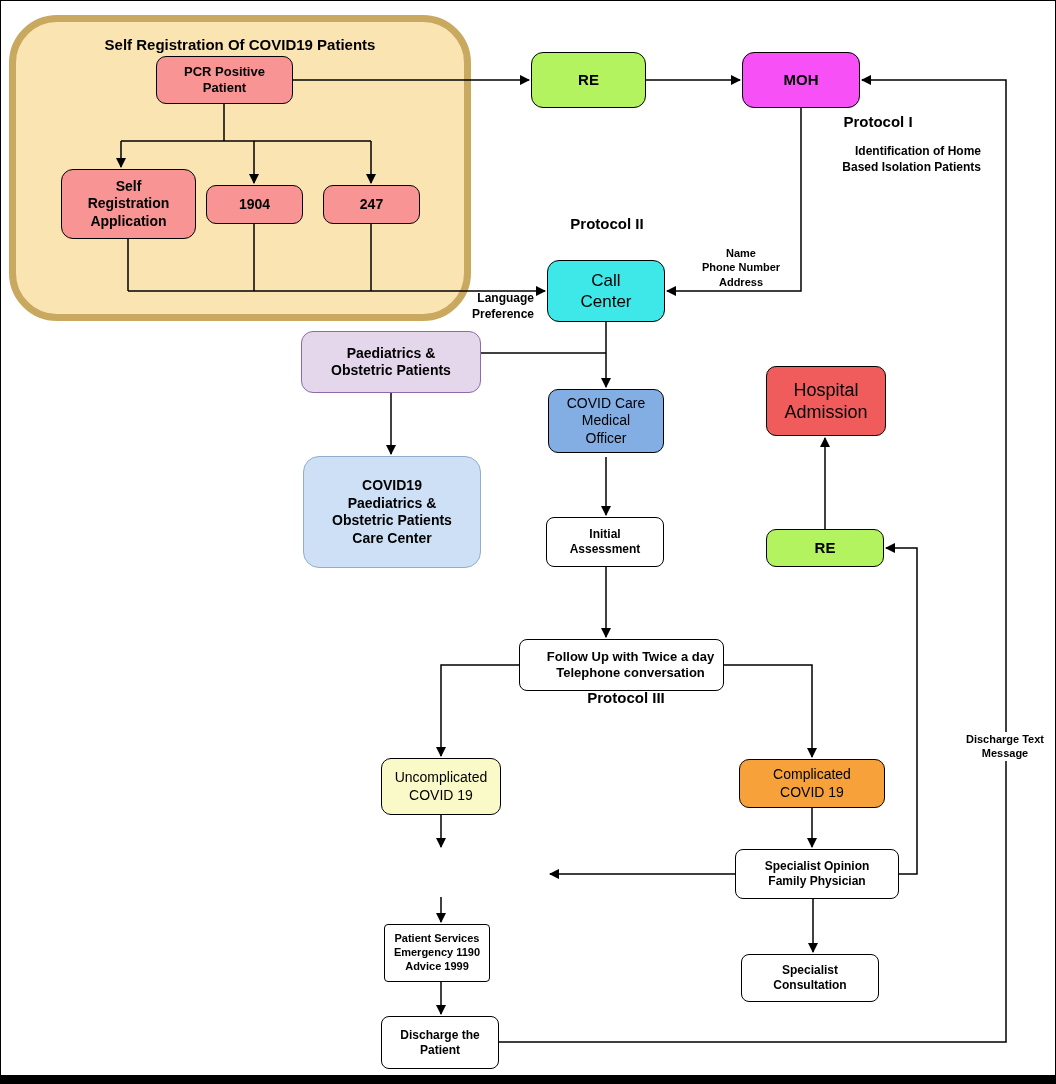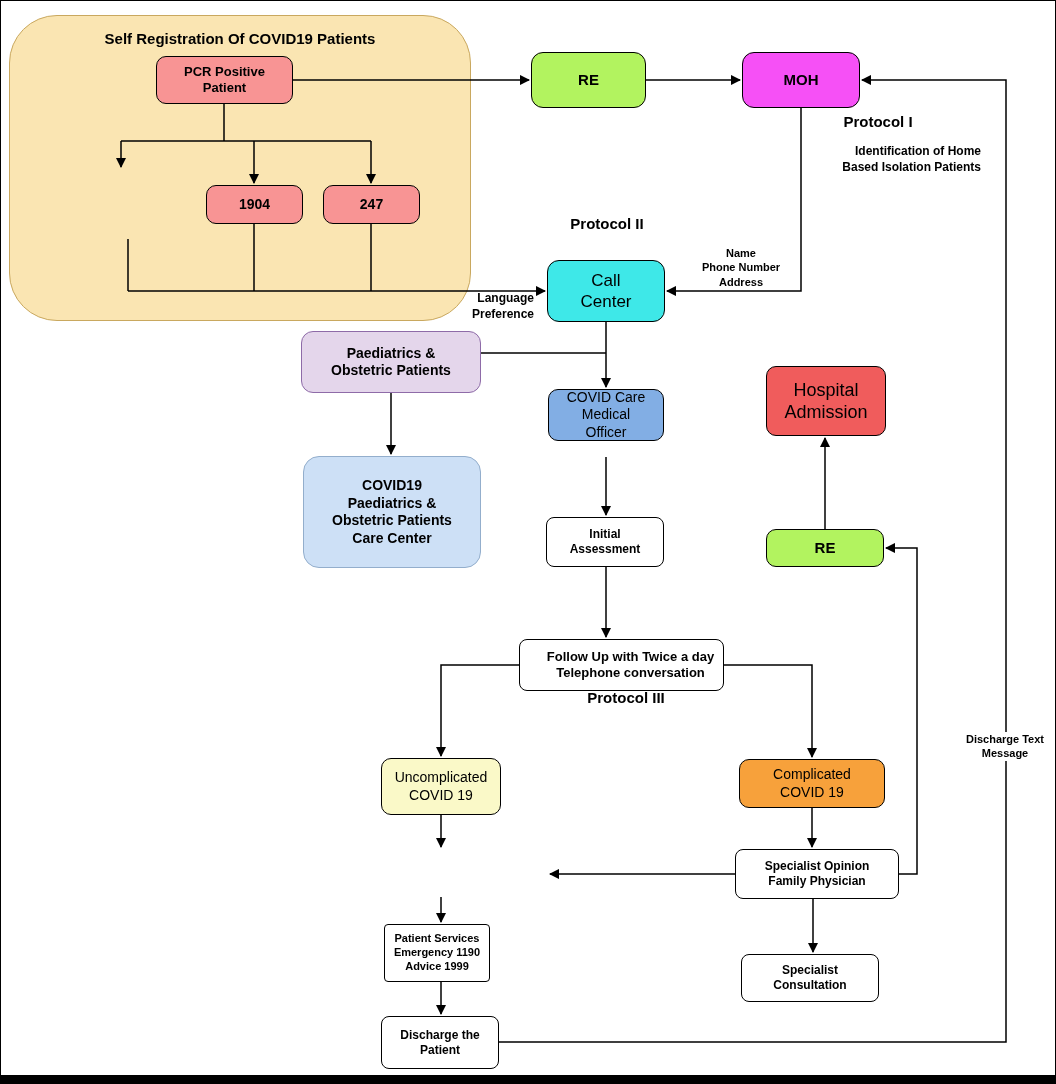--- a/index.html
+++ b/index.html
@@ -16,21 +16,21 @@
     overflow: hidden;
   }
   #edges {
     position: absolute;
     left: 0; top: 0;
     width: 1056px; height: 1084px;
     pointer-events: none;
   }
   .group {
     position: absolute;
-    border: 1px solid #14b8a6;
+    border: 7px solid #14b8a6;
   }
   .group-title {
     position: absolute;
     width: 100%;
     text-align: center;
     font-weight: bold;
     font-size: 15px;
     color: #000;
   }
   .node {
@@ -108,36 +108,39 @@
       <path d="M 898 873 L 916 873 L 916 547 L 885 547" marker-end="url(#arrow)"></path>
       <path d="M 824 528 L 824 437" marker-end="url(#arrow)"></path>
       <path d="M 440 896 L 440 921" marker-end="url(#arrow)"></path>
       <path d="M 440 981 L 440 1013" marker-end="url(#arrow)"></path>
     </g>
   </svg>
 
   <div class="node" style="left: 155px; top: 55px; width: 137px; height: 48px; border-radius: 10px; font-size: 13px; background-color: rgb(248, 148, 148); border-color: rgb(0, 0, 0);">PCR Positive
 Patient</div>
 
+  <div class="node" style="left: 60px; top: 168px; width: 135px; height: 70px; border-radius: 12px; font-size: 14px; background-color: rgb(248, 148, 148); border-color: rgb(0, 0, 0);">Self
+Registration
+Application</div>
 
   <div class="node" style="left: 205px; top: 184px; width: 97px; height: 39px; border-radius: 10px; font-size: 14px; background-color: rgb(248, 148, 148); border-color: rgb(0, 0, 0);">1904</div>
 
   <div class="node" style="left: 322px; top: 184px; width: 97px; height: 39px; border-radius: 10px; font-size: 14px; background-color: rgb(248, 148, 148); border-color: rgb(0, 0, 0);">247</div>
 
   <div class="node" style="left: 530px; top: 51px; width: 115px; height: 56px; border-radius: 12px; font-size: 15px; background-color: rgb(178, 243, 95); border-color: rgb(0, 0, 0);">RE</div>
 
   <div class="node" style="left: 741px; top: 51px; width: 118px; height: 56px; border-radius: 12px; font-size: 15px; background-color: rgb(246, 80, 246); border-color: rgb(0, 0, 0);">MOH</div>
 
   <div class="node reg" style="left: 546px; top: 259px; width: 118px; height: 62px; border-radius: 12px; font-size: 17px; background-color: rgb(62, 232, 232); border-color: rgb(0, 0, 0);">Call
 Center</div>
 
   <div class="node" style="left: 300px; top: 330px; width: 180px; height: 62px; border-radius: 12px; font-size: 14px; background-color: rgb(228, 214, 235); border-color: rgb(142, 107, 168);">Paediatrics &amp;
 Obstetric Patients</div>
 
-  <div class="node reg" style="left: 547px; top: 388px; width: 116px; height: 52px; border-radius: 10px; font-size: 14px; background-color: rgb(130, 174, 228); border-color: rgb(0, 0, 0);">COVID Care
+  <div class="node reg" style="left: 547px; top: 388px; width: 116px; height: 64px; border-radius: 10px; font-size: 14px; background-color: rgb(130, 174, 228); border-color: rgb(0, 0, 0);">COVID Care
 Medical
 Officer</div>
 
   <div class="node" style="left: 302px; top: 455px; width: 178px; height: 112px; border-radius: 16px; font-size: 14px; background-color: rgb(205, 224, 246); border-color: rgb(147, 174, 204);">COVID19
 Paediatrics &amp;
 Obstetric Patients
 Care Center</div>
 
   <div class="node" style="left: 545px; top: 516px; width: 118px; height: 50px; border-radius: 8px; font-size: 12px; background-color: rgb(255, 255, 255); border-color: rgb(0, 0, 0);">Initial
 Assessment</div>

